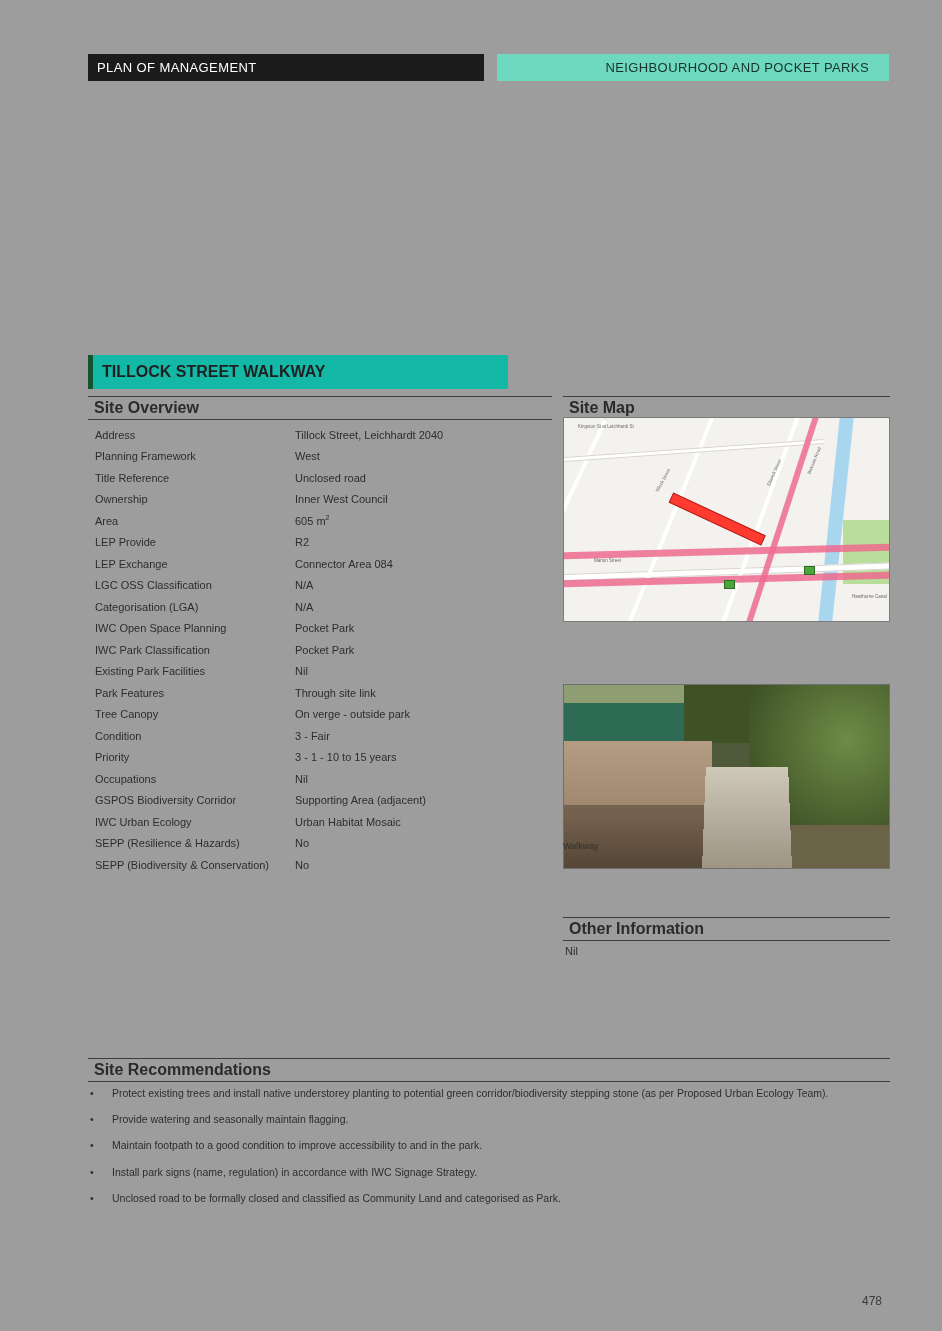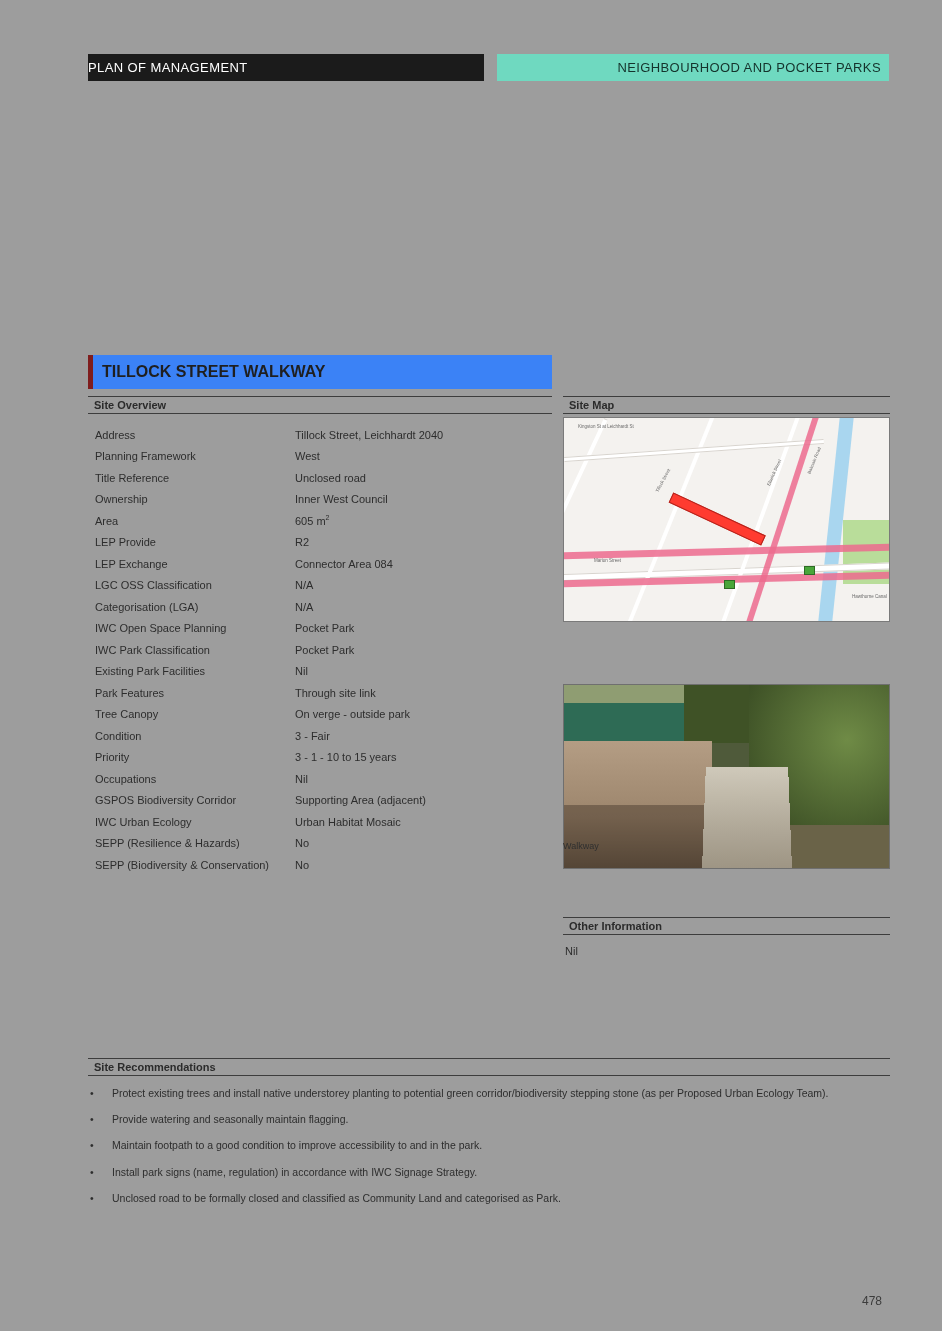--- a/index.html
+++ b/index.html
@@ -26,34 +26,35 @@
   .hdr-left {
     position: absolute;
     left: 88px; top: 54px;
     width: 396px; height: 27px;
     background: #1b1b1b;
     color: #ffffff;
     font-size: 13px;
     letter-spacing: 0.4px;
     display: flex;
     align-items: center;
+    padding-left: 9px;
     box-sizing: border-box;
   }
   .hdr-right {
     position: absolute;
     left: 497px; top: 54px;
     width: 392px; height: 27px;
     background: #6fd9c0;
     color: #15332c;
     font-size: 13px;
     letter-spacing: 0.4px;
     display: flex;
     align-items: center;
     justify-content: flex-end;
-    padding-right: 8px;
+    padding-right: 20px;
     box-sizing: border-box;
   }
 
   
   .chapter-wrap {
     position: absolute;
     left: 88px; top: 150px;
     width: 802px; height: 110px;
   }
   .chapter-code {
@@ -76,36 +77,36 @@
     position: absolute;
     left: 0; top: 108px;
     width: 802px; height: 3px;
     background: #5a5a5a;
   }
 
   
   .site-title-bar {
     position: absolute;
     left: 88px; top: 355px;
-    width: 464px; height: 34px;
-    background: #3b82f6;
-    border-left: 5px solid #7f1d1d;
+    width: 420px; height: 34px;
+    background: #14b8a6;
+    border-left: 5px solid #14532d;
     box-sizing: border-box;
     display: flex;
     align-items: center;
     padding-left: 9px;
     font-size: 16px;
     font-weight: bold;
     color: #1f1f1f;
   }
 
   
   .sec-head {
     position: absolute;
-    font-size: 11px;
+    font-size: 16px;
     font-weight: bold;
     color: #2b2b2b;
     padding-left: 6px;
     box-sizing: border-box;
   }
   .sec-head .line-top {
     position: absolute;
     left: 0; top: -3px;
     height: 1px;
     background: #3d3d3d;

